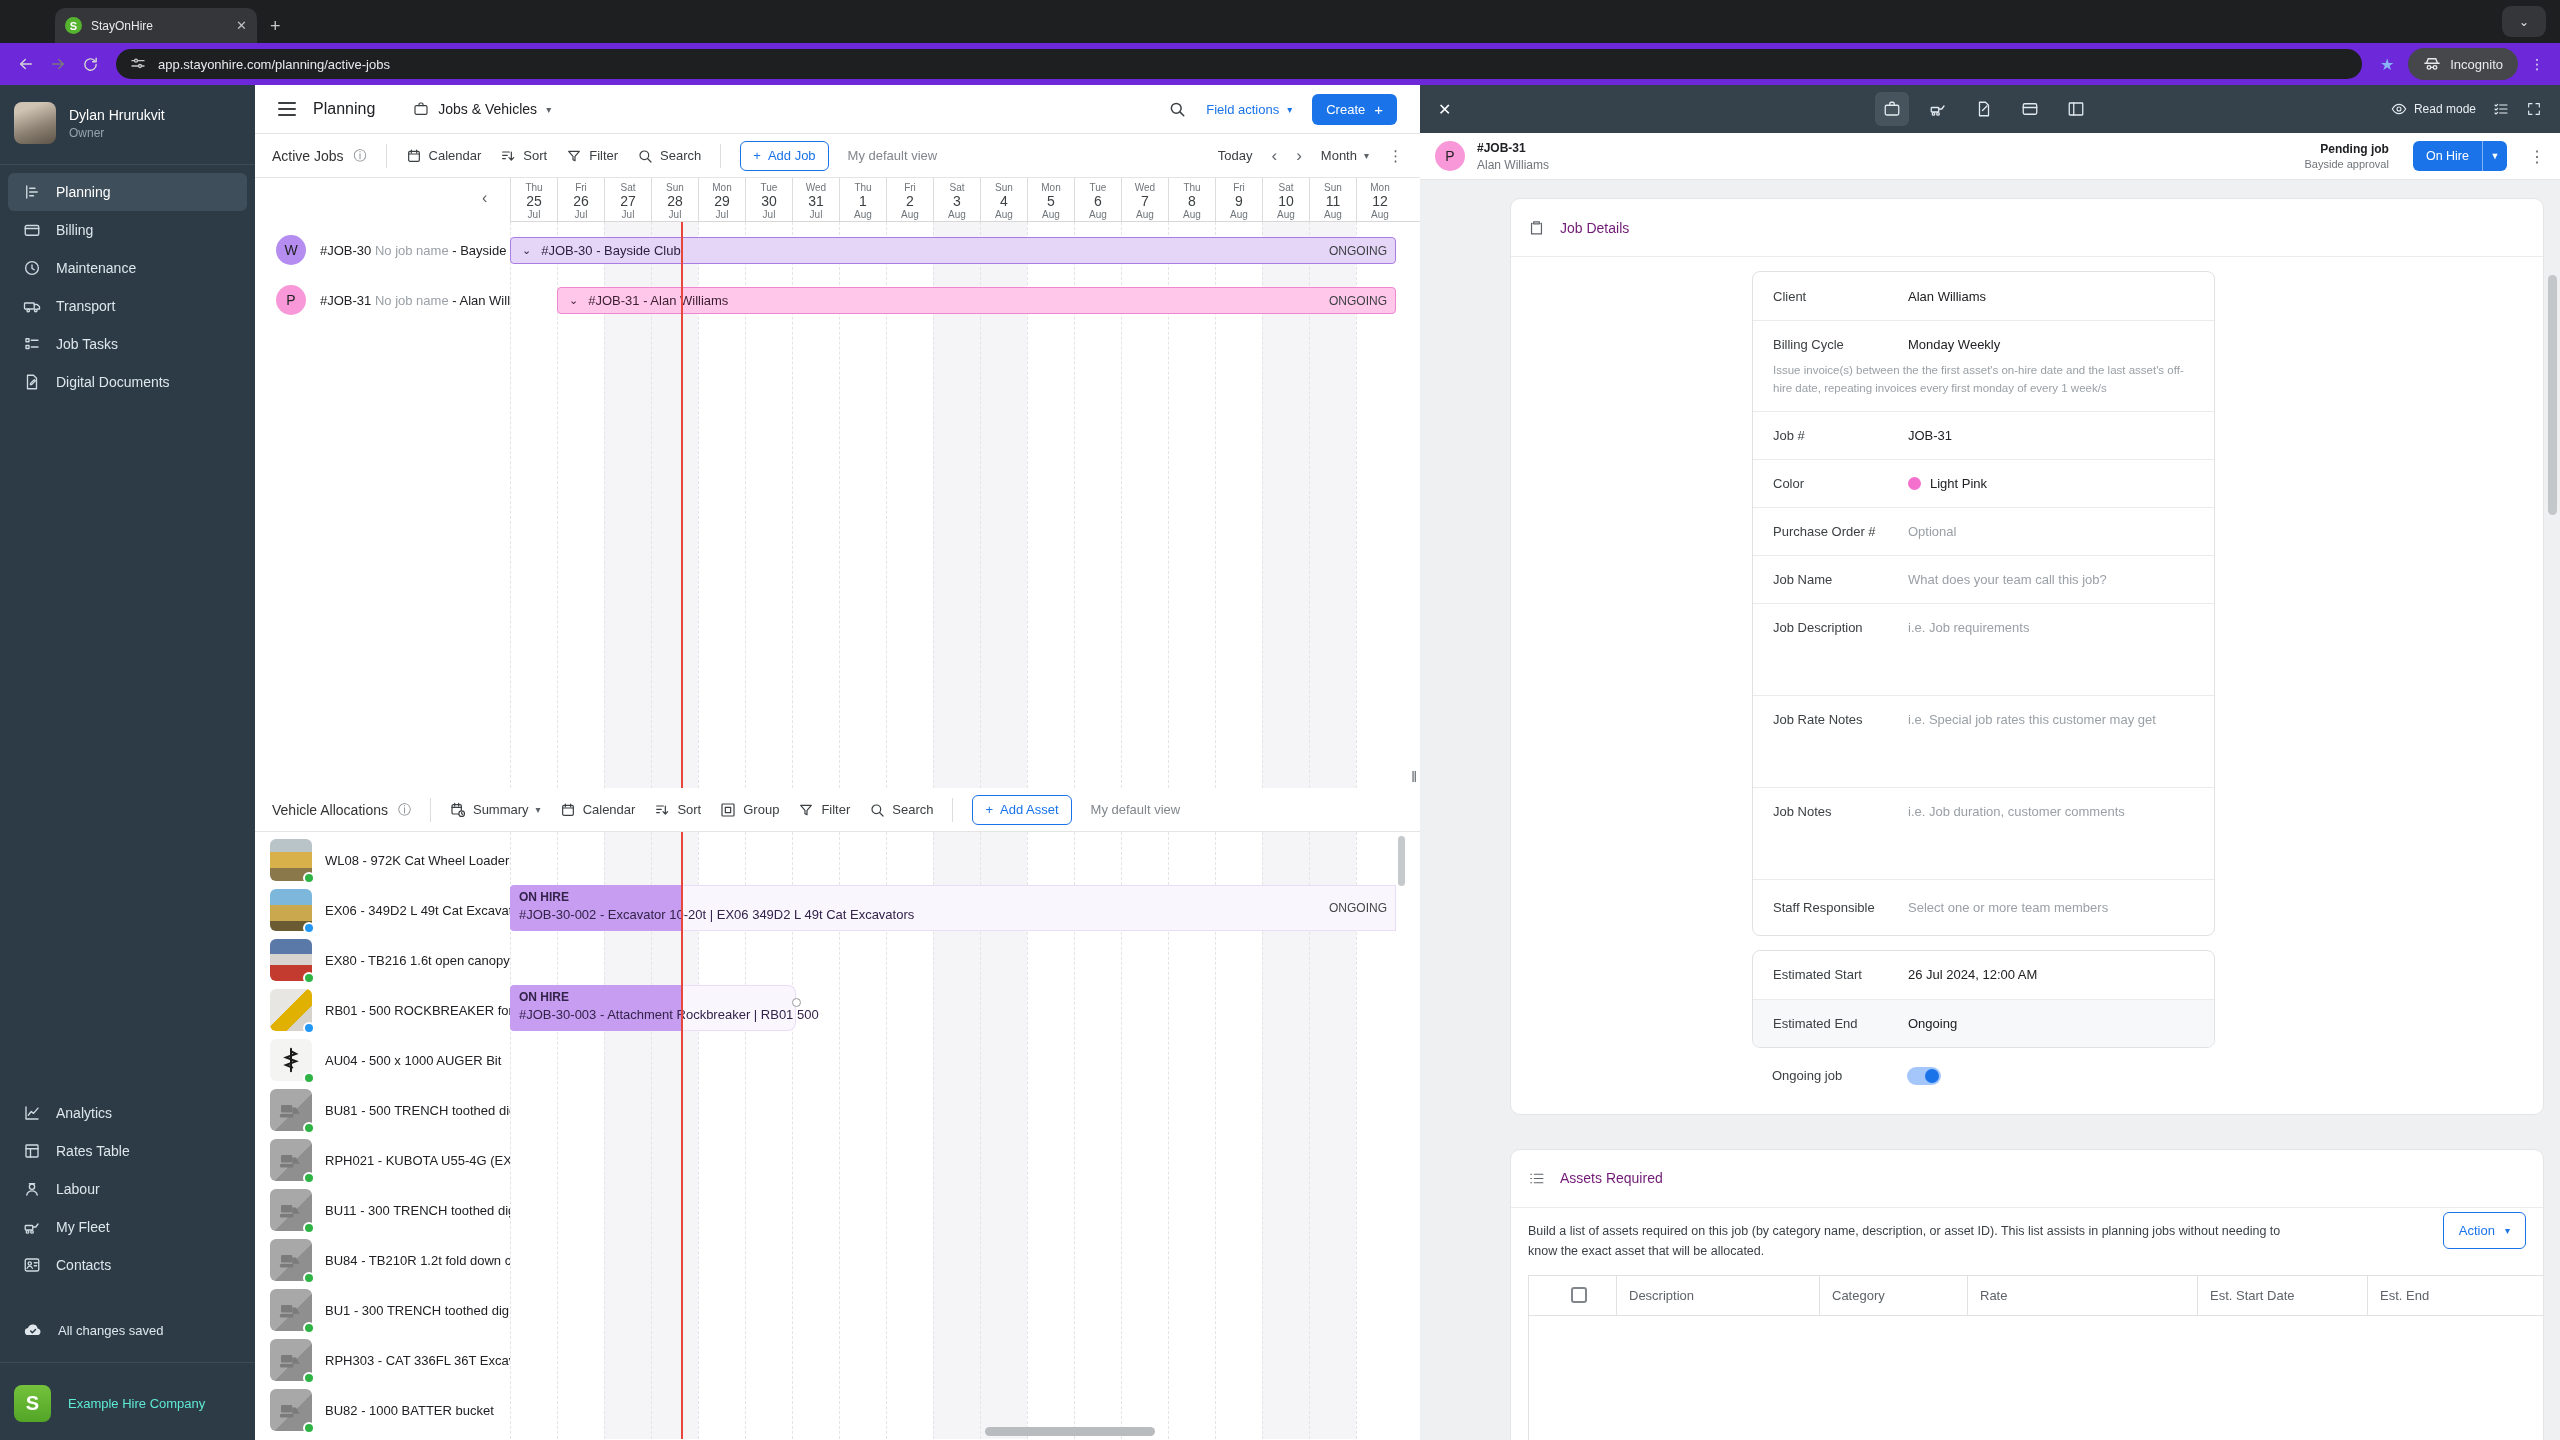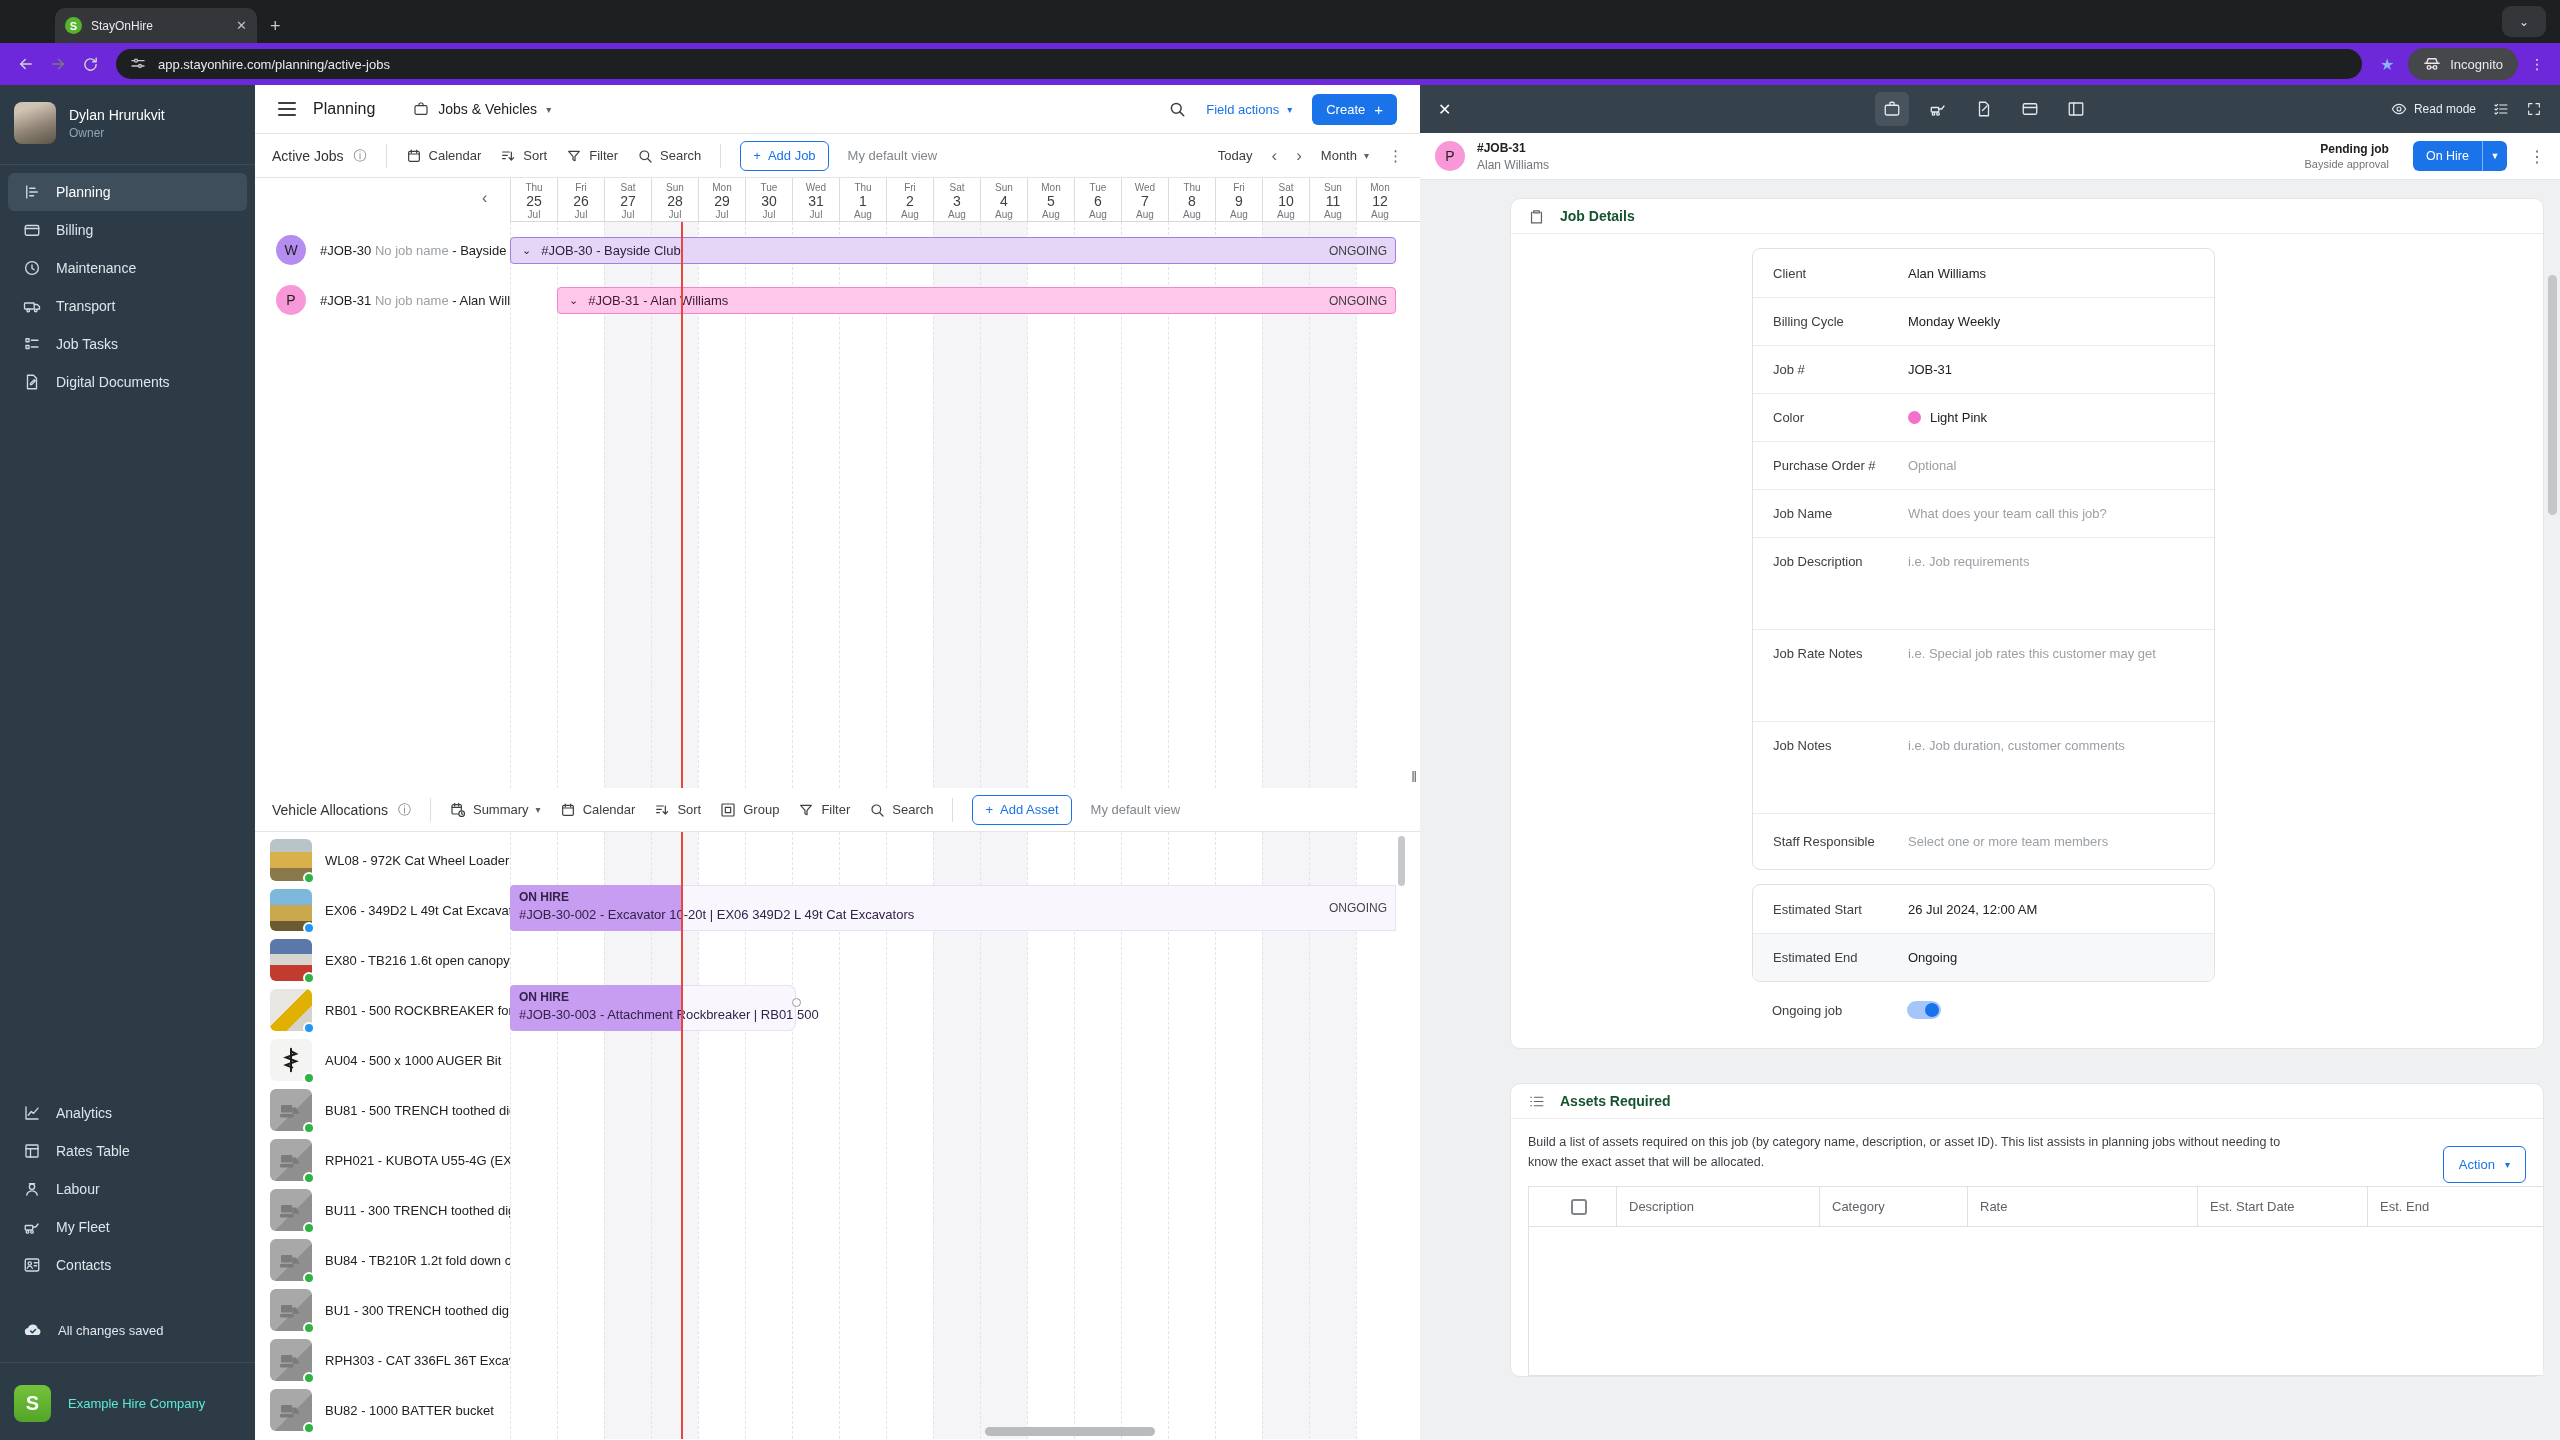--- a/index.html
+++ b/index.html
@@ -128,21 +128,21 @@
   .sum-right{margin-left:auto;text-align:right}
   .sum-status1{font-size:12px;font-weight:bold;color:#202124}
   .sum-status2{font-size:11px;color:#70757a;margin-top:2px}
   .onhire{height:30px;background:#1a73e8;border-radius:6px;color:#fff;display:flex;align-items:center;font-size:12.5px;margin-left:12px}
   .oh-main{padding:0 13px}
   .oh-div{width:1px;height:30px;background:rgba(255,255,255,.45)}
   .oh-chev{width:24px;text-align:center;font-size:9px}
   .sum-kebab{color:#5f6368;font-size:16px;margin-left:10px}
   .panel-scroll{position:absolute;top:95px;left:0;right:0;bottom:0;padding:18px 16px 0 90px;overflow:hidden}
   .card{background:#fff;border:1px solid #e3e5e7;border-radius:10px;margin-bottom:34px;position:relative}
-  .card-head{height:35px;display:flex;align-items:center;gap:15px;padding:0 17px;border-bottom:1px solid #ececec;font-size:14px;font-weight:bold;color:#14532d}
+  .card-head{height:58px;display:flex;align-items:center;gap:15px;padding:0 17px;border-bottom:1px solid #ececec;font-size:14px;font-weight:normal;color:#701a75}
   .card-head svg{width:17px;height:17px;stroke:#5f6368;fill:none;stroke-width:1.7;stroke-linecap:round;stroke-linejoin:round}
   .fields-box{width:463px;margin:14px 0 0 241px;border:1px solid #dfe1e3;border-radius:8px;overflow:hidden;font-size:13px}
   .f-row{display:flex;flex-wrap:wrap;align-items:center;min-height:48px;border-top:1px solid #ebebeb;padding-left:20px}
   .f-row:first-child{border-top:0}
   .f-row.tall{min-height:92px;align-items:flex-start;padding-top:16px}
   .f-row.has-hint{align-items:flex-start;padding-top:16px;padding-bottom:13px}
   .f-row.staff{min-height:56px}
   .f-label{width:135px;color:#3c4043;flex-shrink:0}
   .f-value{flex:1;color:#202124;padding-right:14px;display:flex;align-items:center;gap:9px}
   .f-row.muted .f-value{color:#9aa0a6}
@@ -906,20 +906,21 @@
                 <div class="f-label">Client</div>
                 <div class="f-value">
                   <span>Alan Williams</span>
                 </div>
               </div>
               <div class="f-row has-hint">
                 <div class="f-label">Billing Cycle</div>
                 <div class="f-value">
                   <span>Monday Weekly</span>
                 </div>
+                <div class="f-hint">Issue invoice(s) between the the first asset's on-hire date and the last asset's off-hire date, repeating invoices every first monday of every 1 week/s</div>
               </div>
               <div class="f-row">
                 <div class="f-label">Job #</div>
                 <div class="f-value">
                   <span>JOB-31</span>
                 </div>
               </div>
               <div class="f-row">
                 <div class="f-label">Color</div>
                 <div class="f-value">

